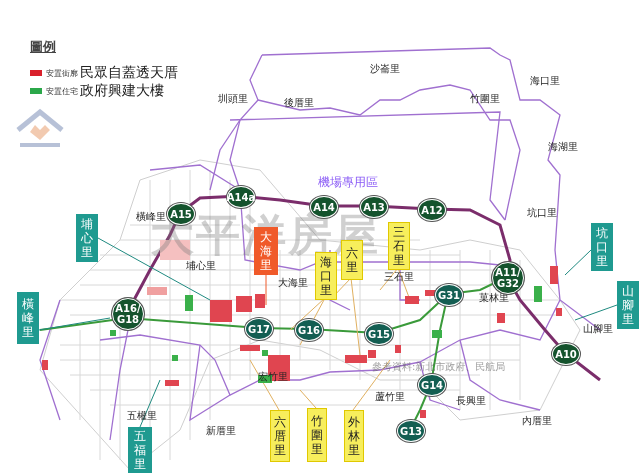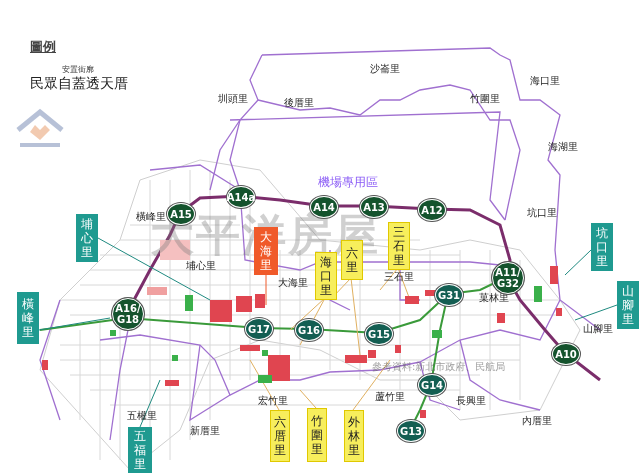--- a/index.html
+++ b/index.html
@@ -140,24 +140,29 @@
 
   <g opacity="0.55">
     <path d="M18 130 L40 112 L62 130" stroke="#7d90b8" stroke-width="5" fill="none"></path>
     <path d="M30 132 L40 140 L50 130 L45 125 L40 130 L35 125 Z" fill="#e8a070"></path>
     <path d="M20 145 L60 145" stroke="#7d90b8" stroke-width="4"></path>
   </g>
 </svg>
 
 <div class="legend">
   <div class="legend-title">圖例</div>
-  <div class="legend-row" style="margin-top:8px;flex-direction:column;">
+  <div class="legend-row" style="margin-top:8px;">
     <span class="legend-swatch" style="background:#d9202b;"></span>
     <span class="legend-small">安置街廓</span>
     <span class="legend-big">民眾自蓋透天厝</span>
+  </div>
+  <div class="legend-row">
+    <span class="legend-swatch" style="background:#2ba84a;"></span>
+    <span class="legend-small">安置住宅</span>
+    <span class="legend-big">政府興建大樓</span>
   </div>
 </div>
 
 <div class="watermark" style="left:150px;top:206px;">大平洋房屋</div>
 <div class="airport" style="left:318px;top:174px;">機場專用區</div>
 <div class="source" style="left:372px;top:360px;">參考資料:新北市政府、民航局</div>
 
 <div id="villages">
     <div class="lbl" style="left: 370px; top: 62px;">沙崙里</div>
     <div class="lbl" style="left: 530px; top: 74px;">海口里</div>
@@ -165,26 +170,26 @@
     <div class="lbl" style="left: 284px; top: 96px;">後厝里</div>
     <div class="lbl" style="left: 470px; top: 92px;">竹圍里</div>
     <div class="lbl" style="left: 548px; top: 140px;">海湖里</div>
     <div class="lbl" style="left: 527px; top: 206px;">坑口里</div>
     <div class="lbl" style="left: 136px; top: 210px;">橫峰里</div>
     <div class="lbl" style="left: 186px; top: 259px;">埔心里</div>
     <div class="lbl" style="left: 278px; top: 276px;">大海里</div>
     <div class="lbl" style="left: 384px; top: 270px;">三石里</div>
     <div class="lbl" style="left: 462px; top: 291px; padding-left: 17px;">菓林里</div>
     <div class="lbl" style="left: 556px; top: 322px; margin-left: 27px;">山腳里</div>
-    <div class="lbl" style="left: 258px; top: 370px; margin-top: 24px;">宏竹里</div>
+    <div class="lbl" style="left: 258px; top: 370px;">宏竹里</div>
     <div class="lbl" style="left: 375px; top: 390px;">蘆竹里</div>
     <div class="lbl" style="left: 456px; top: 394px;">長興里</div>
     <div class="lbl" style="left: 127px; top: 409px;">五權里</div>
     <div class="lbl" style="left: 522px; top: 414px;">內厝里</div>
-    <div class="lbl" style="left: 190px; top: 424px;">新厝里</div>
+    <div class="lbl" style="left: 190px; top: 424px; padding-left: 16px;">新厝里</div>
   </div>
 
 <div id="stations">
     <div class="station st-a" style="left: 167px; top: 203px; width: 26px; height: 20px; white-space: pre;">A15</div>
     <div class="station st-a" style="left: 227px; top: 186px; width: 26px; height: 20px; white-space: pre;">A14a</div>
     <div class="station st-a" style="left: 310px; top: 196px; width: 26px; height: 20px; white-space: pre;">A14</div>
     <div class="station st-a" style="left: 360px; top: 196px; width: 26px; height: 20px; white-space: pre;">A13</div>
     <div class="station st-a" style="left: 418px; top: 199px; width: 26px; height: 20px; white-space: pre;">A12</div>
     <div class="station st-a" style="left: 492px; top: 262px; width: 30px; height: 30px; white-space: pre;">A11/
 G32</div>

